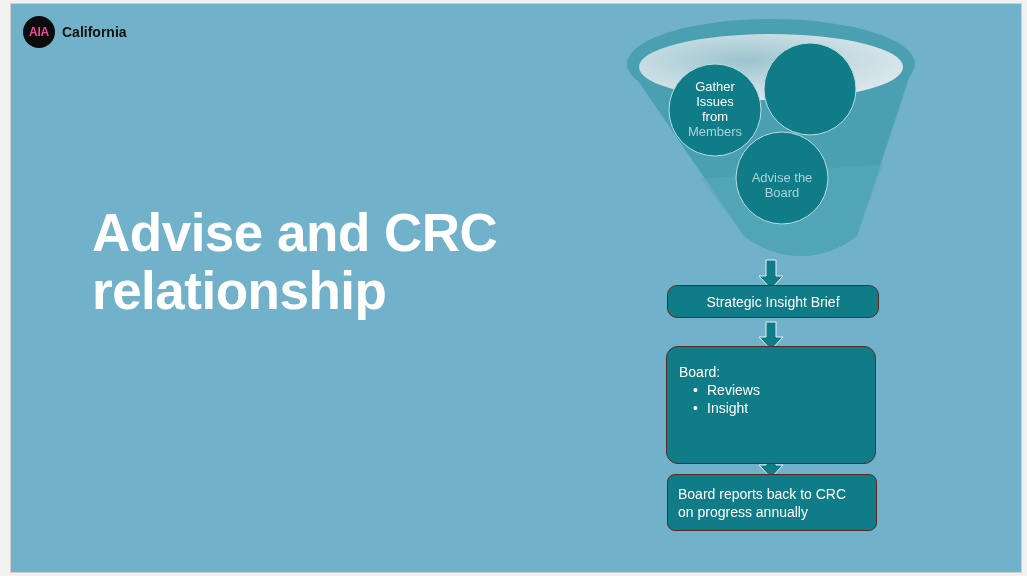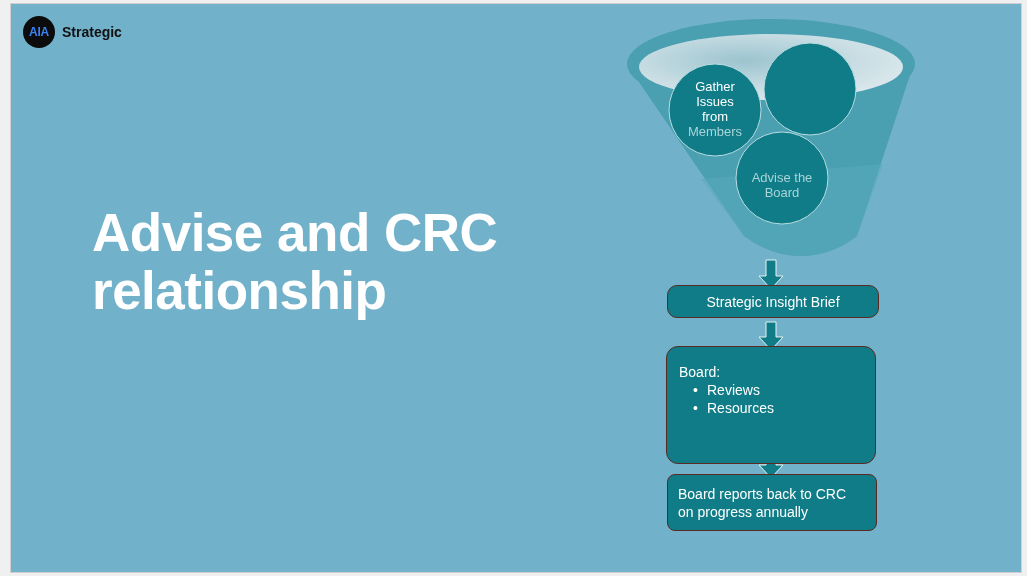--- a/index.html
+++ b/index.html
@@ -8,21 +8,21 @@
       position: relative; overflow: hidden;
       font-family: "Liberation Sans", sans-serif;
     }
     .slide {
       position: absolute; left: 10px; top: 3px; width: 1012px; height: 570px;
       background: #72b1ca; border: 1px solid #cfcfcf; box-sizing: border-box;
       overflow: hidden;
     }
     .logo { position: absolute; left: 12px; top: 12px; display: flex; align-items: center; }
     .logo-circle {
-      width: 32px; height: 32px; border-radius: 50%; background: #0c0c0c; color: #3b82f6;
+      width: 32px; height: 32px; border-radius: 50%; background: #0c0c0c; color: #ec4899;
       font-weight: bold; font-size: 12px; display: flex; align-items: center; justify-content: center;
       letter-spacing: -0.3px;
     }
     .logo-text { margin-left: 7px; font-weight: bold; font-size: 14px; color: #111; }
     .title {
       position: absolute; left: 81px; top: 200px; width: 470px;
       color: #fff; font-weight: bold; font-size: 53px; line-height: 58px; letter-spacing: -0.5px;
     }
     svg.funnel { position: absolute; left: 0; top: 0; }
     .circle-text {
@@ -42,21 +42,21 @@
     .box.board li::before { content: "•"; position: absolute; left: 0; }
     .box.report { left: 656px; top: 470px; width: 210px; height: 57px; border-radius: 8px;
       padding: 10px 0 0 10px; line-height: 18px; }
   </style>
 </head>
 <body>
 
 <div class="slide">
   <div class="logo">
     <div class="logo-circle">AIA</div>
-    <div class="logo-text">Strategic</div>
+    <div class="logo-text">California</div>
   </div>
 
   <div class="title">Advise and CRC relationship</div>
 
   <svg class="funnel" width="1012" height="570">
     <defs>
       <radialGradient id="rimGrad" cx="0.4" cy="0.4" r="0.7">
         <stop offset="0" stop-color="#9cc4cf"></stop>
         <stop offset="0.6" stop-color="#c8dde3"></stop>
         <stop offset="1" stop-color="#dfeaee"></stop>
@@ -93,21 +93,21 @@
     <div>Advise the</div>
     <div>Board</div>
   </div>
 
   <div class="box brief">Strategic Insight Brief</div>
 
   <div class="box board">
     <div>Board:</div>
     <ul>
       <li>Reviews</li>
-      <li>Resources</li>
+      <li>Insight</li>
     </ul>
   </div>
 
   <div class="box report">
     <div>Board reports back to CRC</div>
     <div>on progress annually</div>
   </div>
 </div>
 
 </body></html>

